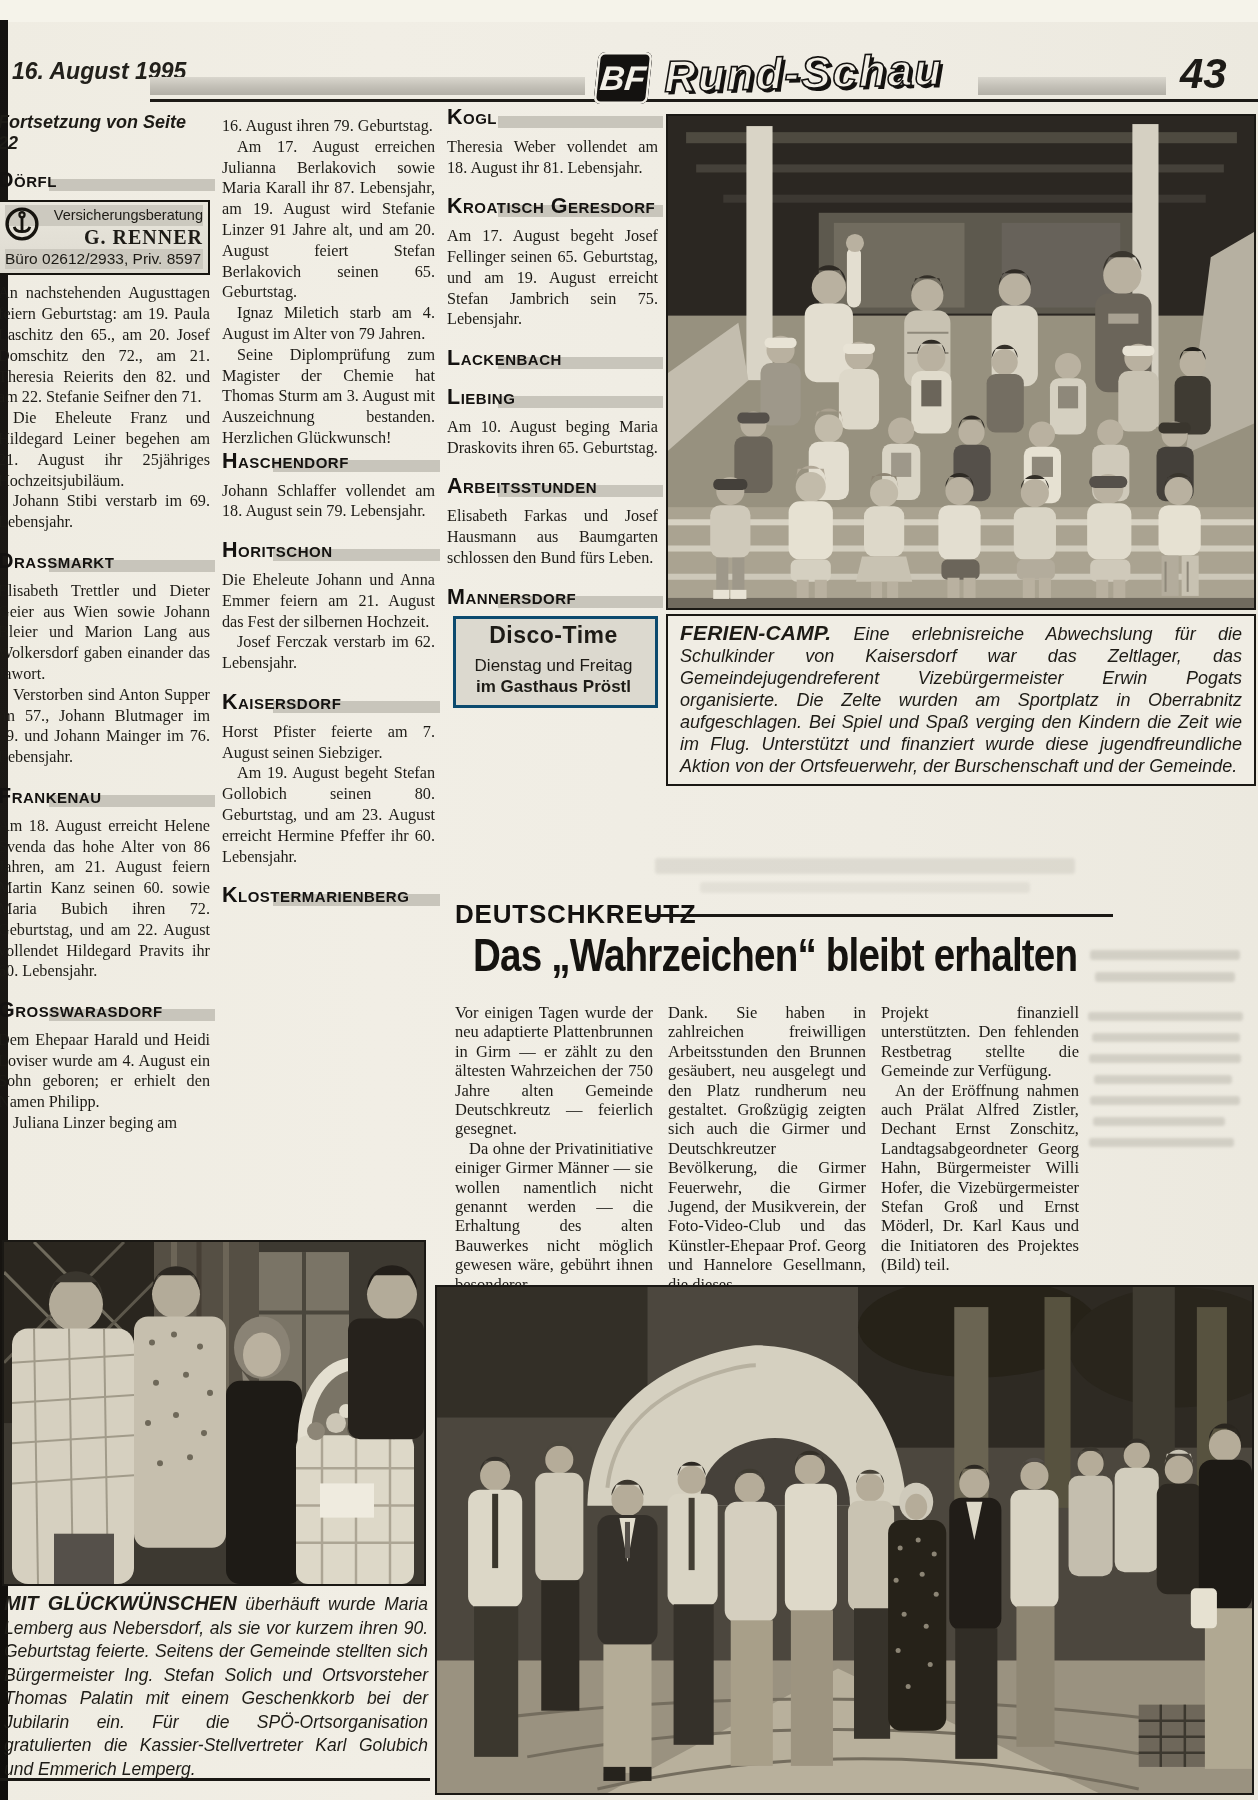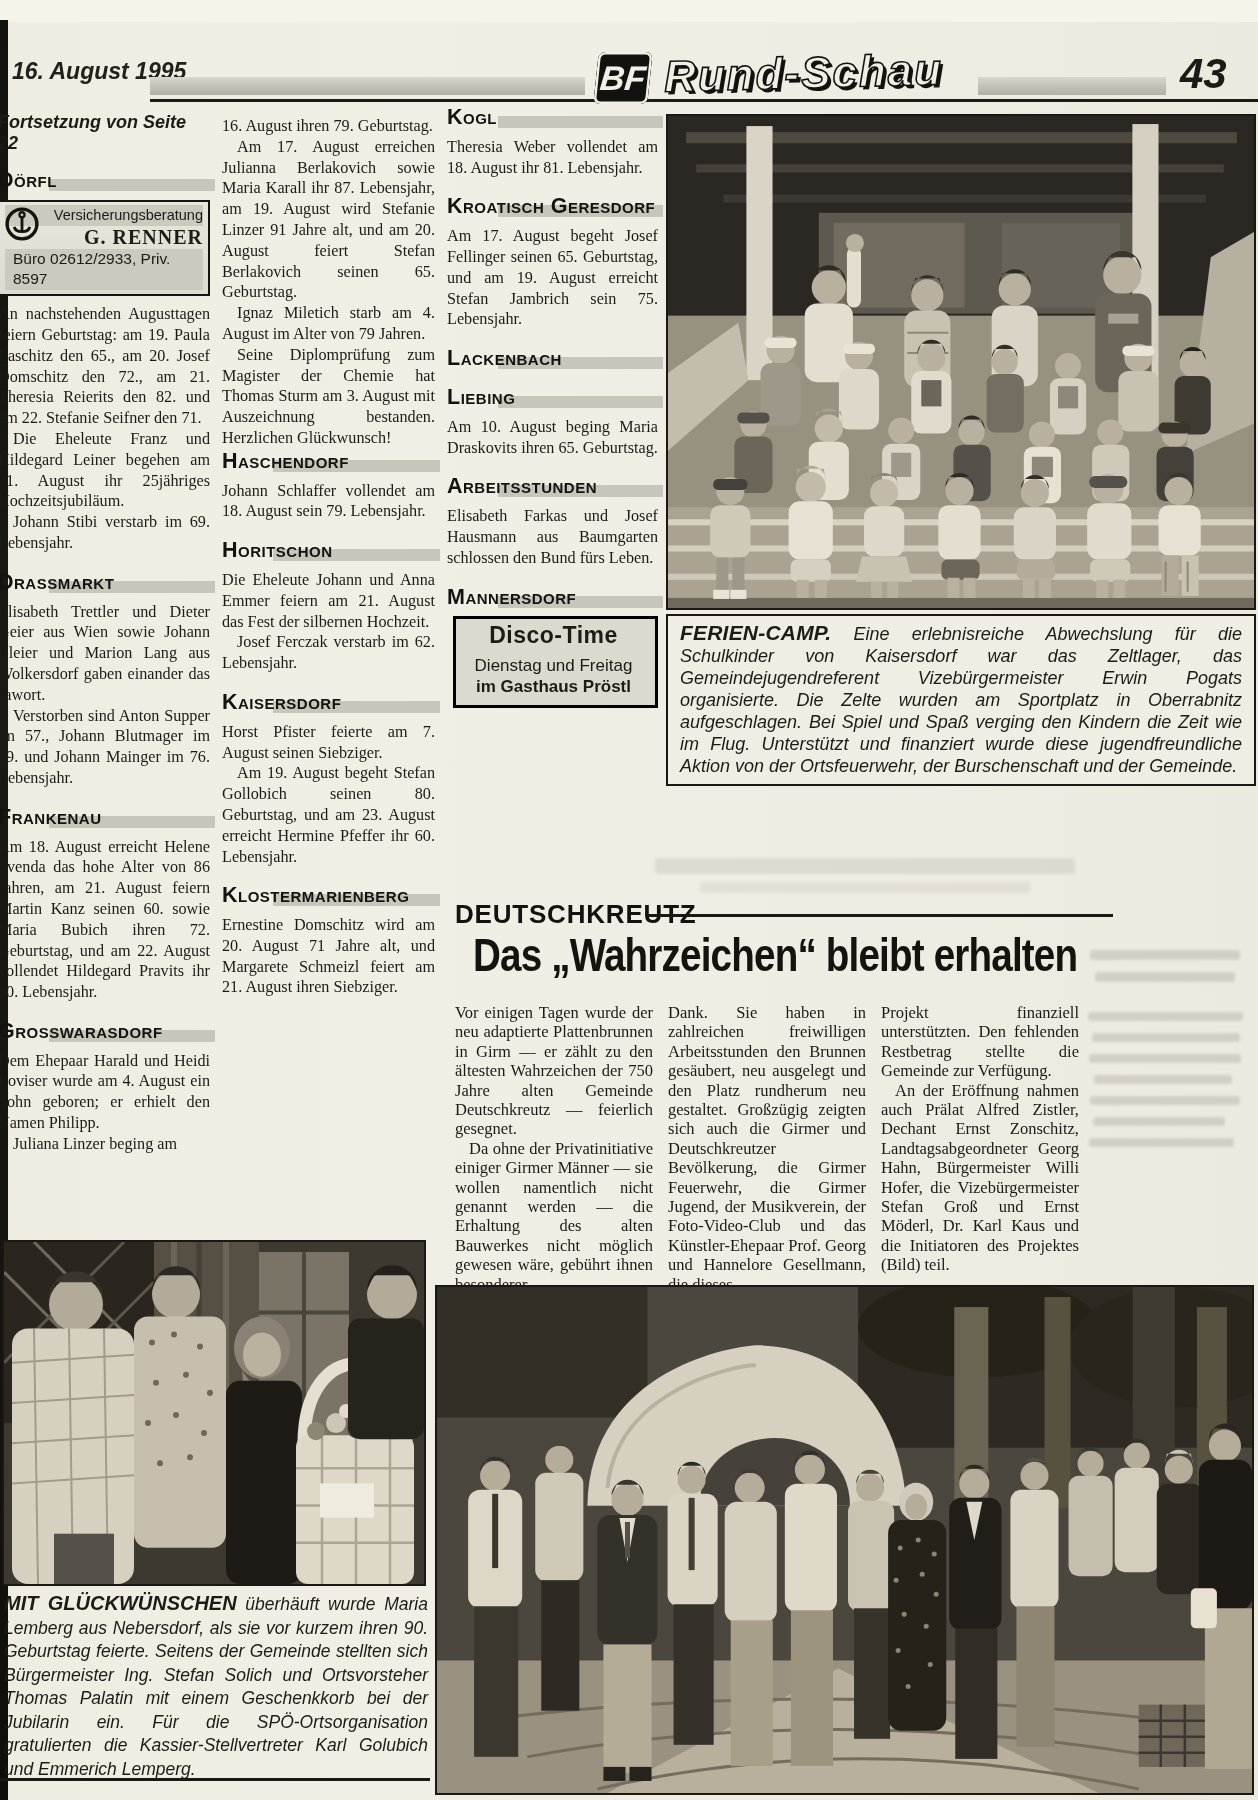--- a/index.html
+++ b/index.html
@@ -37,23 +37,23 @@
   .sec{position:relative;font-family:"Liberation Sans",sans-serif;font-weight:700;font-size:21.5px;
        margin:18px 0 9px 0;letter-spacing:.3px;color:#141210;}
   .col .sec:first-of-type{margin-top:2px;}
   .sec .bar{position:absolute;left:24%;right:-5px;top:9px;height:12px;background:#c8c5bb;z-index:0;}
   .sec .txt{position:relative;z-index:1;font-variant:small-caps;letter-spacing:.5px;}
   
   .ad-renner{border:2.5px solid #16140f;padding:3px 5px 4px 5px;margin:2px 0 8px 0;
     font-family:"Liberation Sans",sans-serif;text-align:center;background:linear-gradient(180deg,#e9e6dc,#dddad0);}
   .ad-renner .r1{font-size:14.5px;text-align:right;background:#ccc9bf;padding-left:36px;}
   .ad-renner .r2{font:700 20px "Liberation Serif",serif;letter-spacing:1px;text-align:right;}
-  .ad-renner .r3{font-size:15.5px;background:#ccc9bf;text-align:left;padding-left:8px;}
+  .ad-renner .r3{font-size:15.5px;background:#ccc9bf;text-align:left;}
   .ad-renner .rlogo{float:left;width:34px;height:34px;margin:2px 4px 0 0;}
-  .disco{border:3px solid #000000;background:#dcd9cf;text-align:center;
+  .disco{border:3px solid #0c4a6e;background:#dcd9cf;text-align:center;
     font-family:"Liberation Sans",sans-serif;margin:6px 0 0 6px;padding:6px 4px 7px 0;}
   .disco .d1{font-size:23px;font-weight:600;letter-spacing:.5px;}
   .disco .d2{font-size:17px;margin-top:10px;}
   .disco .d3{font-size:17px;font-weight:700;}
   
   .frame{border:2px solid #1a1814;background:#8d897b;}
   .frame svg{display:block;width:100%;height:100%;}
   .capbox{border:2px solid #1a1814;background:#f0ede4;padding:6px 12px;}
   .cap{font:italic 18px/22px "Liberation Sans",sans-serif;text-align:justify;color:#1d1b16;}
   .cap .lead{font-style:italic;font-weight:700;font-size:21px;letter-spacing:.2px;}
@@ -149,21 +149,20 @@
     <span class="bar"></span>
     <span class="txt">Kaisersdorf</span>
   </div>
   <p class="ni">Horst Pfister feierte am 7. August seinen Siebziger.</p>
   <p>Am 19. August begeht Stefan Gollobich seinen 80. Geburtstag, und am 23. August erreicht Hermine Pfeffer ihr 60. Lebensjahr.</p>
 
   <div class="sec">
     <span class="bar"></span>
     <span class="txt">Klostermarienberg</span>
   </div>
-  <p class="ni">Ernestine Domschitz wird am 20. August 71 Jahre alt, und Margarete Schmeizl feiert am 21. August ihren Siebziger.</p>
 </div>
 
 <div class="abs col" style="left:447px;top:105px;width:211px;">
   <div class="sec">
     <span class="bar"></span>
     <span class="txt">Kogl</span>
   </div>
   <p class="ni">Theresia Weber vollendet am 18. August ihr 81. Lebensjahr.</p>
 
   <div class="sec">

